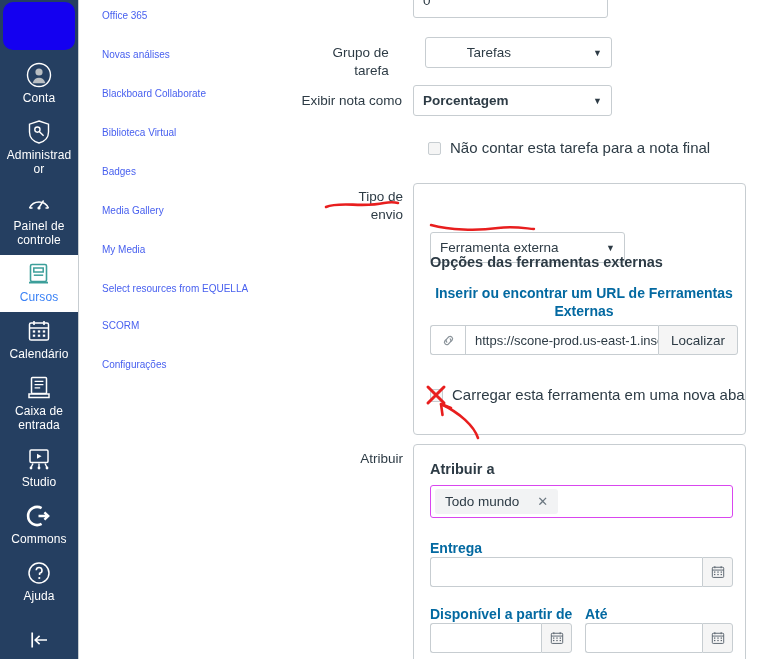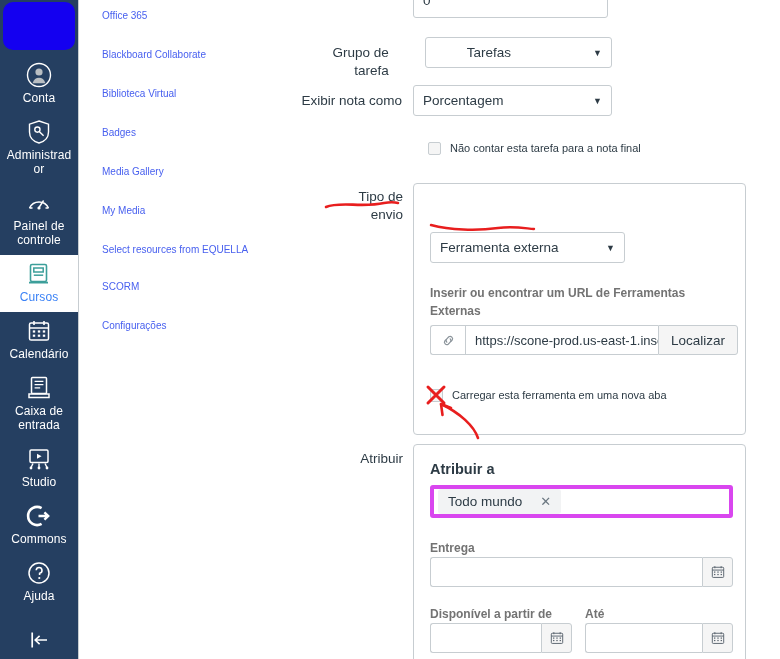--- a/index.html
+++ b/index.html
@@ -97,36 +97,36 @@
     height: 30px;
   }
   .checkbox-sq {
     width: 13px; height: 13px;
     border: 1px solid #c7cdd1;
     background: #f5f5f5;
     border-radius: 2px;
     display: inline-block;
     flex: 0 0 auto;
   }
-  .chk-label { font-size: 11px; color: #2d3b45; margin-left: 9px; line-height: 14px; }
+  .chk-label { font-size: 15px; color: #2d3b45; margin-left: 9px; line-height: 14px; }
 
   
   .panel {
     position: absolute;
     border: 1px solid #c7cdd1;
     border-radius: 4px;
     background: #fff;
   }
   .panel-h {
     font-size: 14.5px;
     font-weight: bold;
     color: #2d3b45;
   }
   .sub-h {
-    font-size: 12px; font-weight: bold; color: #737373; line-height: 18px;
+    font-size: 14px; font-weight: bold; color: #0369a1; line-height: 18px; text-align: center;
   }
 
   .url-group { display: flex; align-items: stretch; height: 30px; }
   .url-icon {
     width: 35px; border: 1px solid #c7cdd1; border-right: none;
     border-radius: 3px 0 0 3px; background: #fff;
     display: flex; align-items: center; justify-content: center;
   }
   .url-input {
     flex: 1; border: 1px solid #c7cdd1; border-right: none;
@@ -134,21 +134,21 @@
     padding-left: 9px; font-size: 13px; color: #2d3b45;
     white-space: nowrap; overflow: hidden;
   }
   .url-btn {
     border: 1px solid #c7cdd1; border-radius: 0 3px 3px 0;
     background: #f5f5f5; display: flex; align-items: center;
     padding: 0 12px; font-size: 13.5px; color: #2d3b45;
   }
 
   .pill-field {
-    border: 4px solid #d946ef; border-radius: 3px; background: #fff;
+    border: 1px solid #d946ef; border-radius: 3px; background: #fff;
     height: 33px; display: flex; align-items: center; padding: 0 4px;
   }
   .pill {
     background: #f2f3f4; border-radius: 3px;
     height: 25px; display: flex; align-items: center;
     padding: 0 10px; font-size: 13.5px; color: #2d3b45;
   }
   .pill .x { margin-left: 18px; color: #6b7780; font-size: 13px; }
 
   .date-field { display: flex; align-items: stretch; height: 30px; }
@@ -288,20 +288,21 @@
             <path d="M21 13 H9.6 M13.6 8.8 L9.2 13 L13.6 17.2" fill="none" stroke="#fff" stroke-width="1.6"></path>
           </svg>
       </span>
     </div>
   </div>
 
   <div class="coursenav"></div>
 
   <div class="course-links">
     <a href="#">Office 365</a>
+    <a href="#">Novas análises</a>
     <a href="#">Blackboard Collaborate</a>
     <a href="#">Biblioteca Virtual</a>
     <a href="#">Badges</a>
     <a href="#">Media Gallery</a>
     <a href="#">My Media</a>
     <a href="#" style="margin-bottom:10px">Select resources from EQUELLA</a>
     <a href="#">SCORM</a>
     <a href="#">Configurações</a>
   </div>
 
@@ -313,40 +314,41 @@
   <div class="form-row" style="left:300px;top:37px;width:312px;gap:25px;">
     <div class="form-label" style="width:105px;margin-right:11px;padding-top:7px;">Grupo de tarefa</div>
     <div class="select-box" style="width:212px;padding-left:41px;">
       <span>Tarefas</span>
       <span class="caret">▼</span>
     </div>
   </div>
 
   <div class="form-row" style="left:300px;top:85px;width:312px;">
     <div class="form-label" style="width:105px;margin-right:11px;padding-top:7px;">Exibir nota como</div>
-    <div class="select-box" style="width:204px;">
+    <div class="select-box" style="width:204px;font-weight:bold;">
       <span>Porcentagem</span>
       <span class="caret">▼</span>
     </div>
   </div>
 
   <div style="position:absolute;left:428px;top:141px;display:flex;align-items:center;">
     <span class="checkbox-sq"></span>
     <span class="chk-label">Não contar esta tarefa para a nota final</span>
   </div>
 
   <div class="form-label" style="position:absolute;left:325px;top:188px;width:78px;">Tipo de envio</div>
 
   <div class="panel" style="left:413px;top:183px;width:333px;height:252px;">
 
     <div class="select-box" style="position:absolute;left:16px;top:16px;width:195px;margin-top:32px;">
       <span>Ferramenta externa</span>
       <span class="caret">▼</span>
     </div>
 
+    <div class="panel-h" style="position:absolute;left:16px;top:70px;">Opções das ferramentas externas</div>
 
     <div class="sub-h" style="position:absolute;left:16px;top:100px;width:308px;">Inserir ou encontrar um URL de Ferramentas Externas</div>
 
     <div class="url-group" style="position:absolute;left:16px;top:141px;width:308px;">
       <div class="url-icon">
         <svg width="15" height="15" viewBox="0 0 16 16">
           <path d="M6.2 9.8 a2.6 2.6 0 0 1 0-3.6 l2.1-2.1 a2.6 2.6 0 0 1 3.6 3.6 l-1 1" fill="none" stroke="#8b949b" stroke-width="1.3" stroke-linecap="round"></path>
           <path d="M9.8 6.2 a2.6 2.6 0 0 1 0 3.6 l-2.1 2.1 a2.6 2.6 0 0 1 -3.6 -3.6 l1 -1" fill="none" stroke="#8b949b" stroke-width="1.3" stroke-linecap="round"></path>
         </svg>
       </div>

